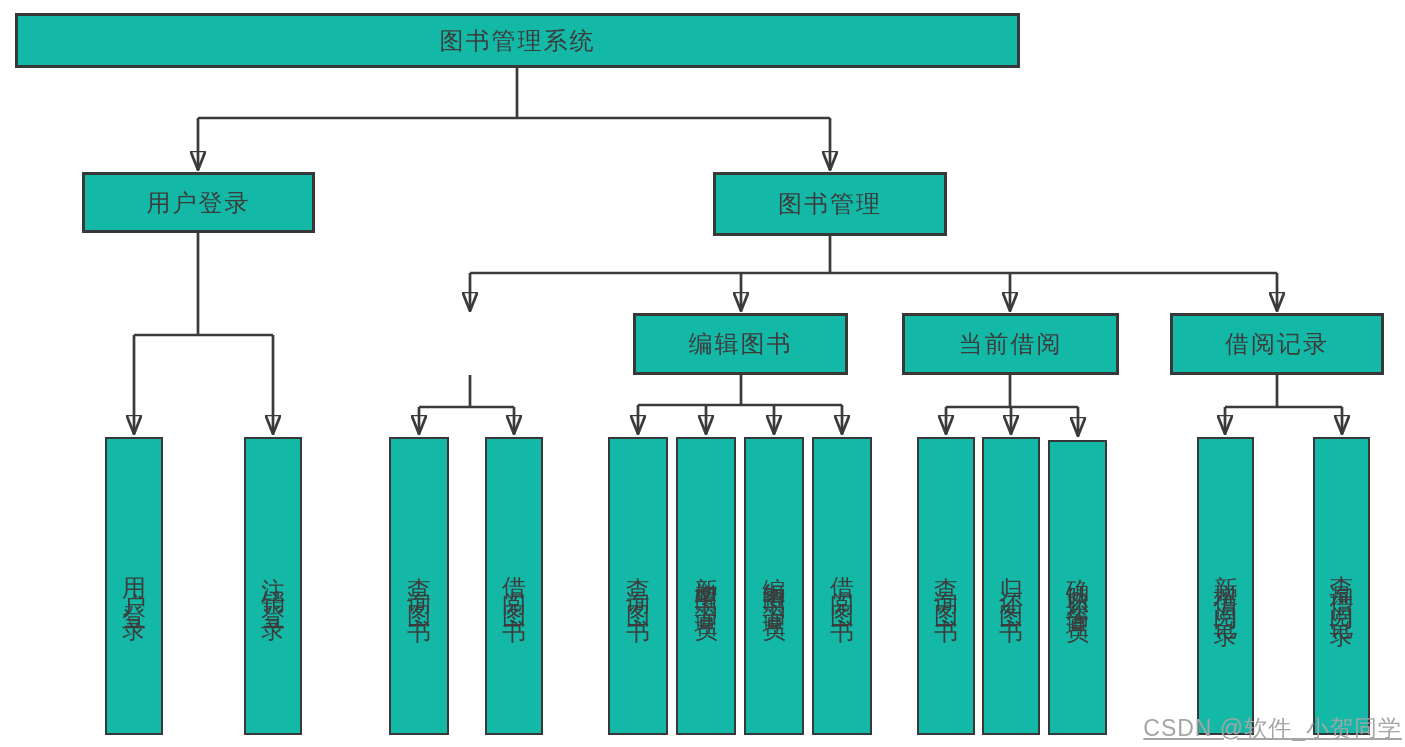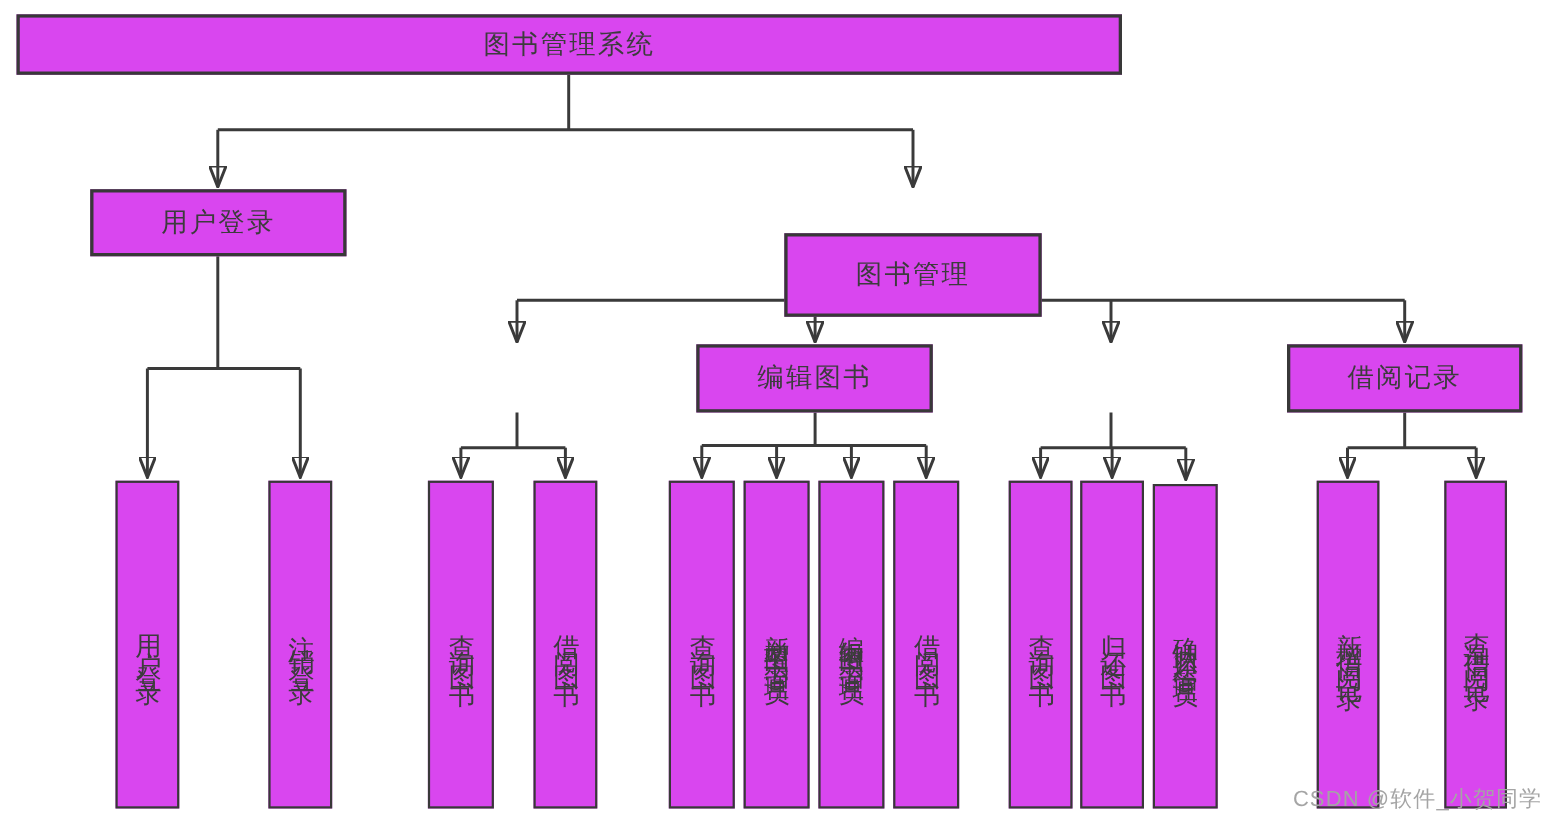--- a/index.html
+++ b/index.html
@@ -3,37 +3,37 @@
 <meta charset="utf-8">
 <style>
   html,body{margin:0;padding:0;background:#ffffff;}
   .canvas{
     position:relative;width:1405px;height:747px;background:#ffffff;overflow:hidden;
     font-family:"Liberation Sans","DejaVu Sans",sans-serif;color:#3c3c3c;
   }
   .wires{position:absolute;left:0;top:0;width:1405px;height:747px;}
   .wires path{stroke:#3a3a3a;stroke-width:2.7;fill:none;}
   .box{
-    position:absolute;box-sizing:border-box;background:#d946ef;
+    position:absolute;box-sizing:border-box;background:#14b8a6;
     border:3px solid #383838;display:flex;align-items:center;justify-content:center;
     line-height:1;z-index:2;
   }
   .hbox{font-size:24px;letter-spacing:2px;}
   .vbox{
     width:58px;top:437px;height:298px;border-width:2.6px;
     writing-mode:vertical-rl;text-orientation:mixed;
     font-size:24px;
   }
   .sp4{letter-spacing:14px;}
   .sp6{letter-spacing:10px;}
   .sp9{letter-spacing:6px;font-size:23px;}
   .label{display:block;}
   .watermark{
     position:absolute;top:713px;right:3px;z-index:3;
-    font-size:20px;color:#a5a5a5;letter-spacing:1px;white-space:nowrap;
+    font-size:23px;color:#a5a5a5;letter-spacing:1px;white-space:nowrap;text-decoration:underline;
   }
 </style>
 </head>
 <body>
 
 <div class="canvas">
 
   <svg class="wires" viewBox="0 0 1405 747">
     <defs>
       <marker id="arrow" markerUnits="userSpaceOnUse" markerWidth="20" markerHeight="16" viewBox="0 -8 20 16" refX="19" refY="0" orient="auto">
@@ -75,26 +75,29 @@
     <path d="M1342 407 V434" marker-end="url(#arrow)"></path>
   </svg>
 
   <div class="box hbox" style="left:15px;top:13px;width:1005px;height:55px;">
     <span class="label">图书管理系统</span>
   </div>
 
   <div class="box hbox" style="left:82px;top:172px;width:233px;height:61px;">
     <span class="label">用户登录</span>
   </div>
-  <div class="box hbox" style="left:713px;top:172px;width:234px;height:76px;margin-top:40px;">
+  <div class="box hbox" style="left:713px;top:172px;width:234px;height:64px;">
     <span class="label">图书管理</span>
   </div>
 
   <div class="box hbox" style="left:633px;top:313px;width:215px;height:62px;">
     <span class="label">编辑图书</span>
+  </div>
+  <div class="box hbox" style="left:902px;top:313px;width:217px;height:62px;">
+    <span class="label">当前借阅</span>
   </div>
   <div class="box hbox" style="left:1170px;top:313px;width:214px;height:62px;">
     <span class="label">借阅记录</span>
   </div>
 
   <div class="box vbox sp4" style="left:105px;">
     <span class="label">用户登录</span>
   </div>
   <div class="box vbox sp4" style="left:244px;">
     <span class="label">注销登录</span>

